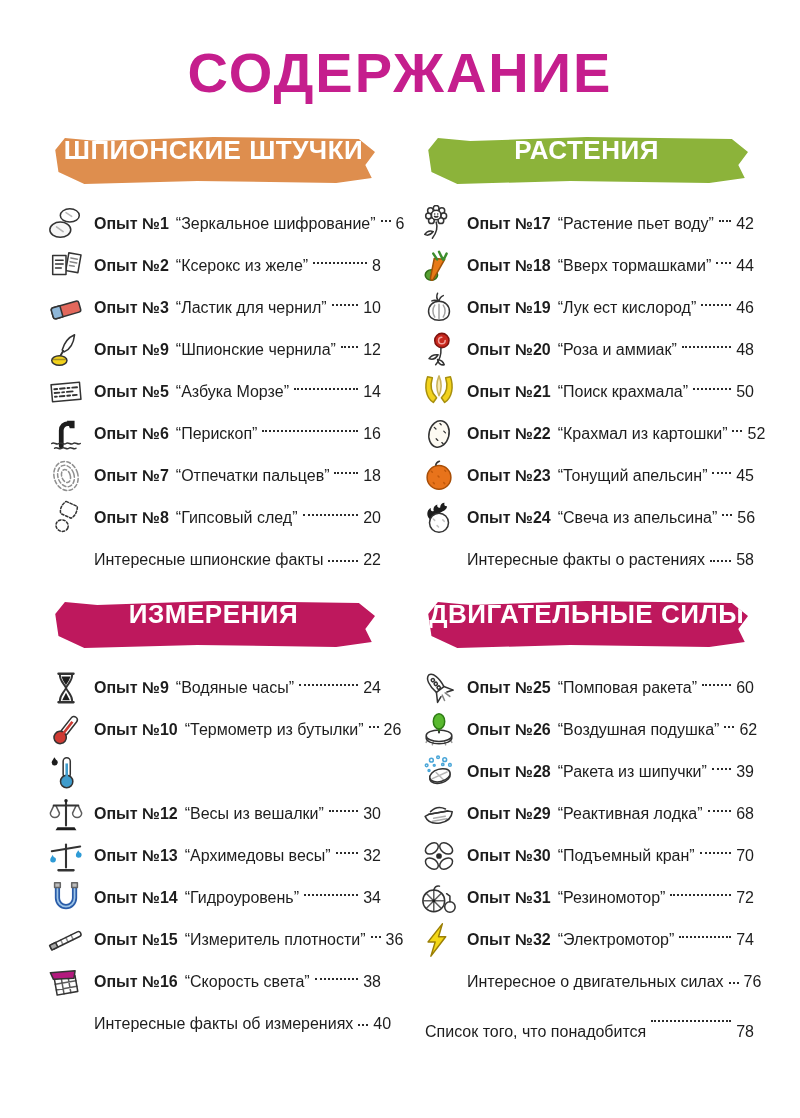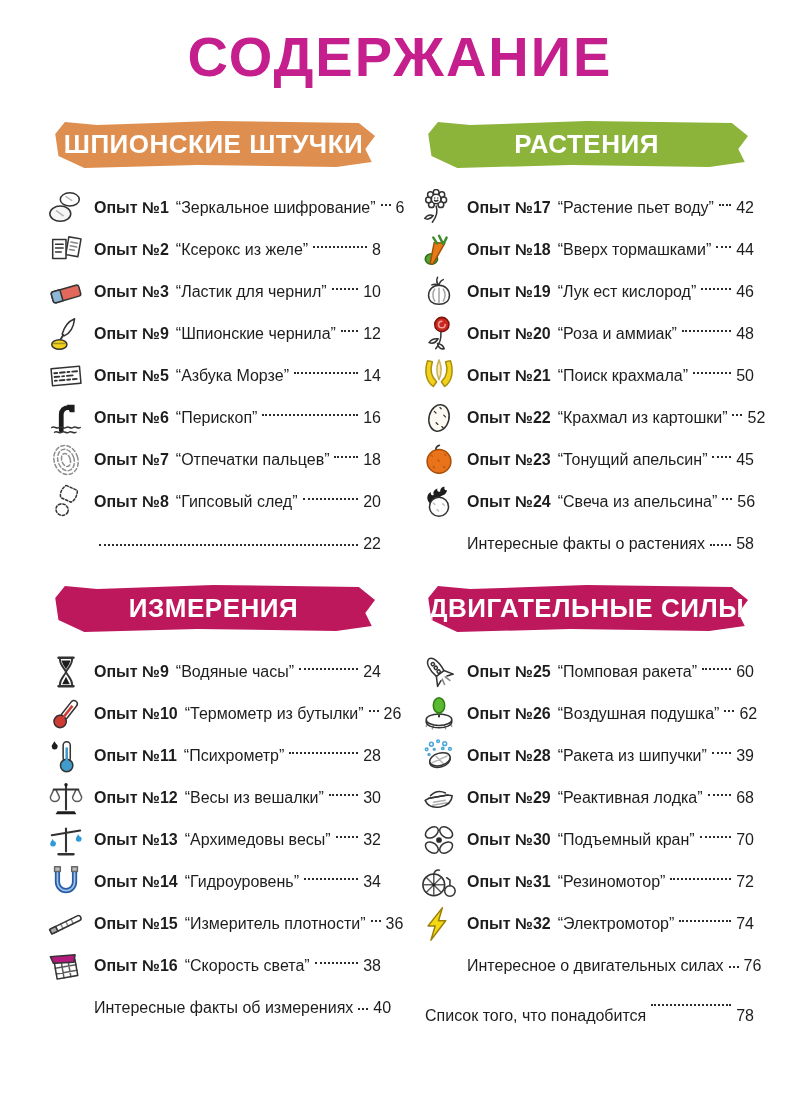--- a/index.html
+++ b/index.html
@@ -1,22 +1,22 @@
 <!DOCTYPE html>
 <html><head>
 <meta charset="utf-8">
 <style>
   html,body{margin:0;padding:0;background:#fff;}
   body{width:800px;height:1118px;overflow:hidden;font-family:"Liberation Sans","DejaVu Sans",sans-serif;color:#1d1d1d;}
-  .page{box-sizing:border-box;width:800px;height:906px;padding:14px 46px 0 46px;}
+  .page{box-sizing:border-box;width:800px;height:906px;padding:30px 46px 0 46px;}
   .title{text-align:center;font-size:56px;font-weight:800;letter-spacing:2px;margin:10px 0 14px 0;}
   .grid{display:flex;gap:38px;}
   .col{flex:1;min-width:0;display:flex;flex-direction:column;}
   .section{display:flex;flex-direction:column;margin-bottom:10px;}
-  .banner{height:50px;margin:16px 6px 18px 6px;display:flex;align-items:center;justify-content:center;
+  .banner{height:50px;margin:16px 6px 18px 6px;display:flex;align-items:flex-start;justify-content:center;
     clip-path:polygon(1% 30%,4% 6%,14% 12%,50% 4%,95% 8%,100% 34%,97% 60%,99% 86%,88% 96%,45% 92%,10% 98%,2% 74%);}
   .banner-label{color:#fff;font-weight:700;font-size:26px;letter-spacing:.5px;white-space:nowrap;}
   .entries{display:flex;flex-direction:column;}
   .entry{display:flex;align-items:center;height:42px;gap:8px;}
   .icon{width:40px;height:40px;flex:none;display:flex;align-items:center;justify-content:center;}
   .icon svg{width:38px;height:38px;}
   .entry-text{flex:1;min-width:0;display:flex;align-items:center;font-size:16px;}
   .entry-label{font-weight:700;white-space:nowrap;margin-right:7px;}
   .entry-title{white-space:nowrap;}
   .leader{flex:1;min-width:10px;border-bottom:2px dotted #2b2b2b;margin:0 5px;transform:translateY(-3px);}
@@ -169,20 +169,21 @@
               </span>
     <span class="entry-text">
       <b class="entry-label">Опыт №8</b>
       <span class="entry-title">“Гипсовый след”</span>
       <span class="leader"></span>
       <span class="page-num">20</span>
     </span>
   </div>
 </div>
     <div class="footer-row">
+      <span class="footer-label">Интересные шпионские факты</span>
       <span class="leader"></span>
       <span class="page-num footer-page">22</span>
     </div>
   </section>
 
   <section class="section">
     <div class="banner" style="background-color: #be185d;">
       <span class="banner-label">ИЗМЕРЕНИЯ</span>
     </div>
     <div class="entries">
@@ -223,26 +224,20 @@
 
   <div class="entry">
     <span class="icon">
                 <svg viewBox="0 0 40 40" fill="none" stroke="#333" stroke-width="1.6" stroke-linecap="round" stroke-linejoin="round" aria-hidden="true">
                   <path d="M9.5 7a3.2 3.2 0 1 1-4.6 3c0-2 2.2-3.4 2.6-5.5.9 1 1.6 1.6 2 2.5z" fill="#1d1d1d" stroke="none"></path>
                   <rect x="17" y="5" width="7.5" height="21" rx="3.7" fill="#fff"></rect>
                   <circle cx="20.7" cy="30" r="6.5" fill="#3f9ccc"></circle>
                   <rect x="19.4" y="11" width="2.7" height="17" fill="#3f9ccc" stroke="none"></rect>
                 </svg>
               </span>
-    <span class="entry-text">
-      <b class="entry-label">Опыт №11</b>
-      <span class="entry-title">“Психрометр”</span>
-      <span class="leader"></span>
-      <span class="page-num">28</span>
-    </span>
   </div>
 
   <div class="entry">
     <span class="icon">
                 <svg viewBox="0 0 40 40" fill="none" stroke="#333" stroke-width="1.6" stroke-linecap="round" stroke-linejoin="round" aria-hidden="true">
                   <path d="M20 7v25" stroke-width="2.2"></path>
                   <circle cx="20" cy="6" r="1.8" fill="#1d1d1d" stroke="none"></circle>
                   <path d="M7 11h26" stroke-width="2"></path>
                   <path d="M3.5 19a4.8 4.8 0 0 0 9.6 0M3.5 19l3.5-7.5M13.1 19l-3.6-7.5M26.9 19a4.8 4.8 0 0 0 9.6 0M26.9 19l3.6-7.5M36.5 19l-3.5-7.5" opacity=".8"></path>
                   <path d="M11 34h18l2 3H9z" fill="#1d1d1d" stroke="none"></path>

